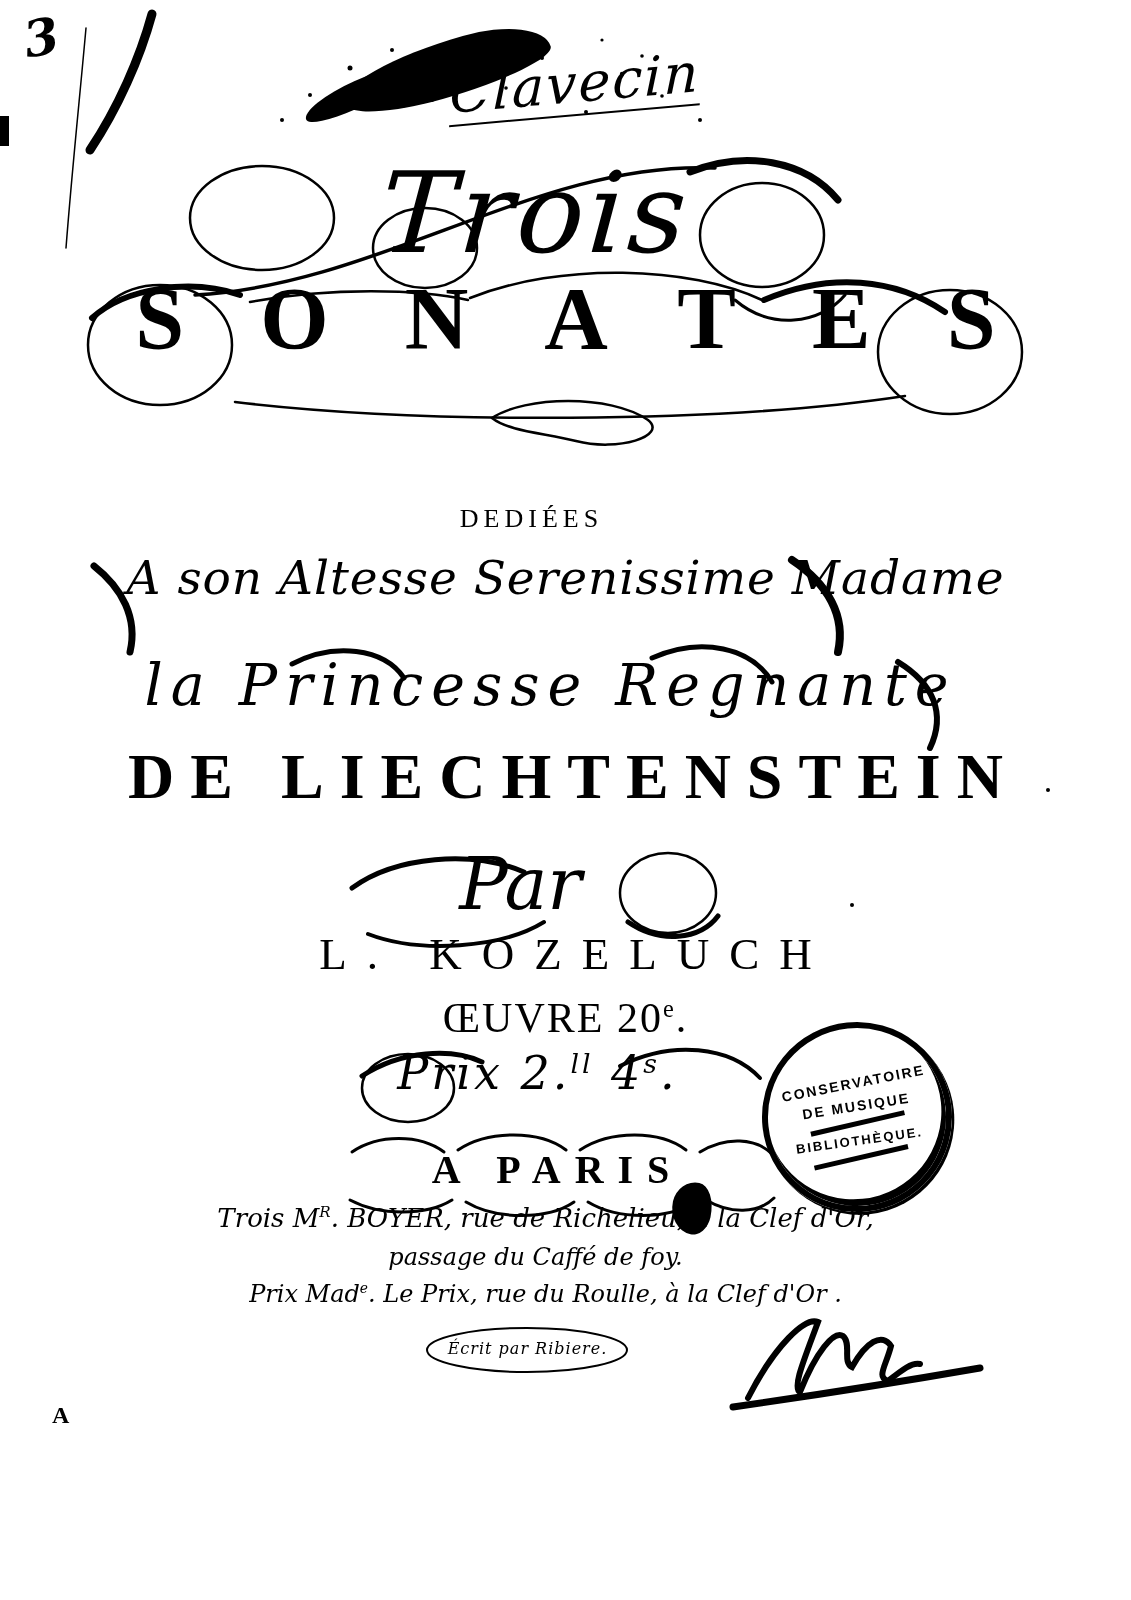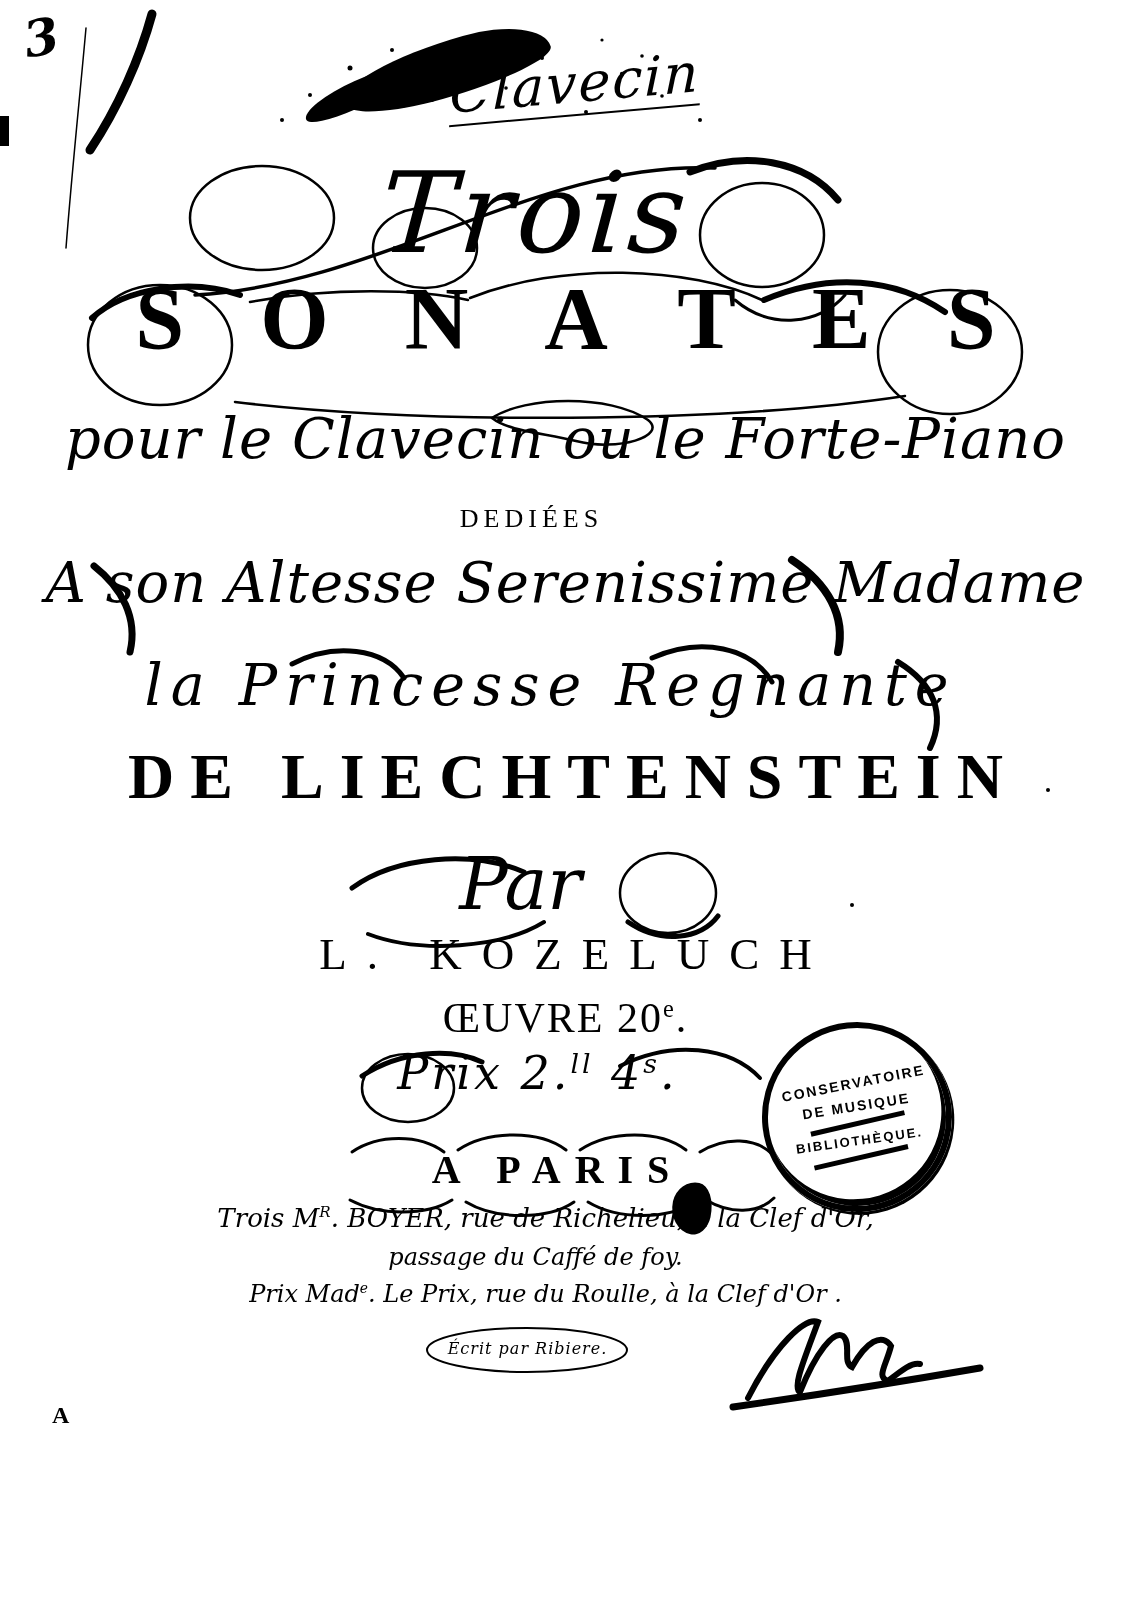--- a/index.html
+++ b/index.html
@@ -26,21 +26,21 @@
 
   
   .corner-mark{top:8px;left:24px;font-size:50px;font-weight:bold;transform:rotate(-10deg);}
   .handwritten{top:52px;left:345px;width:460px;text-align:center;font-size:54px;
     transform:rotate(-5deg) skewX(-6deg);letter-spacing:2px;
     text-decoration:underline;text-underline-offset:12px;text-decoration-thickness:2px;}
   .series{top:148px;font-size:112px;transform:translateX(-30px) skewX(-4deg);letter-spacing:4px;}
   .main-title{top:268px;font-size:88px;font-weight:bold;letter-spacing:76px;transform:translateX(38px);}
   .subtitle{top:406px;font-size:56px;letter-spacing:1px;}
   .dediees{top:504px;font-size:26px;letter-spacing:5px;transform:translateX(-34px);}
-  .ded1{top:550px;font-size:56px;letter-spacing:1px;}
+  .ded1{top:550px;font-size:47px;letter-spacing:1px;}
   .ded2{top:652px;font-size:57px;letter-spacing:8px;transform:translateX(-15px);}
   .dedicatee{top:740px;font-size:64px;font-weight:bold;letter-spacing:16px;transform:translateX(8px);}
   .parline{top:842px;font-size:72px;transform:translateX(-45px);}
   .composer{top:928px;font-size:45px;letter-spacing:20px;transform:translateX(10px);}
   .oeuvre{top:994px;font-size:42px;letter-spacing:2px;}
   .prix{top:1046px;font-size:46px;transform:translateX(-28px);letter-spacing:3px;}
   .city{top:1146px;font-size:40px;font-weight:bold;letter-spacing:14px;transform:translateX(-8px);}
   .pub1{top:1203px;font-size:26px;transform:translateX(-20px);}
   .pub2{top:1243px;font-size:24px;transform:translateX(-30px);}
   .pub3{top:1280px;font-size:24px;transform:translateX(-20px);}
@@ -156,21 +156,20 @@
   </svg>
 
   <div class="abs txt script corner-mark">3</div>
 
   <div class="abs txt script handwritten">Clavecin</div>
 
   <div class="abs txt ctr script series">Trois</div>
 
   <div class="abs txt ctr caps main-title">SONATES</div>
 
-  <div class="abs txt ctr script subtitle">pour le Clavecin ou le Forte-Piano</div>
 
   <div class="abs txt ctr caps dediees">DEDIÉES</div>
 
   <div class="abs txt ctr script ded1">A son Altesse Serenissime Madame</div>
 
   <div class="abs txt ctr script ded2">la Princesse Regnante</div>
 
   <div class="abs txt ctr caps dedicatee">DE LIECHTENSTEIN</div>
 
   <div class="abs txt ctr script parline">Par</div>

